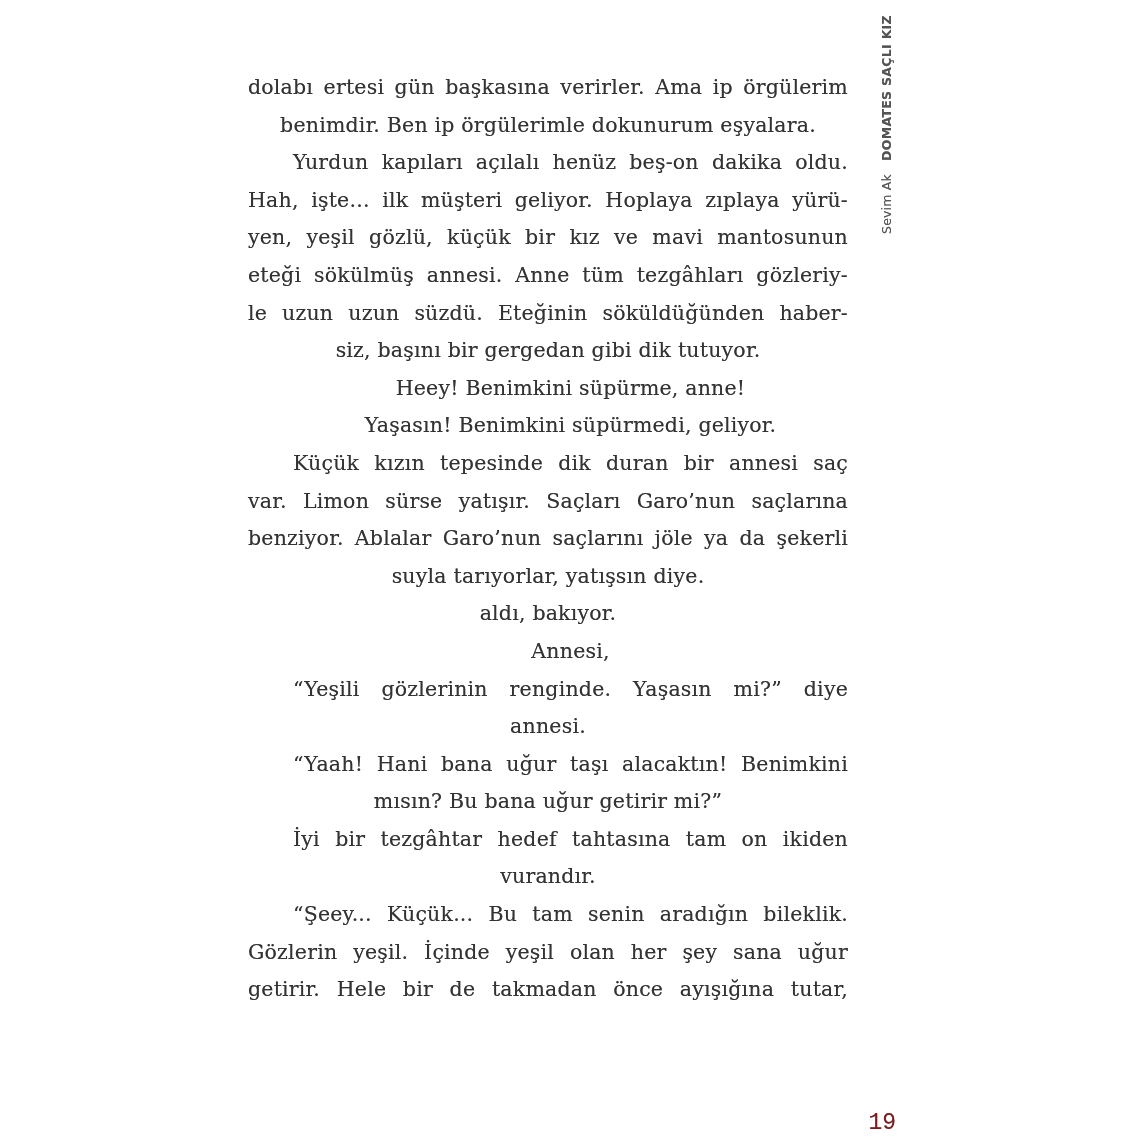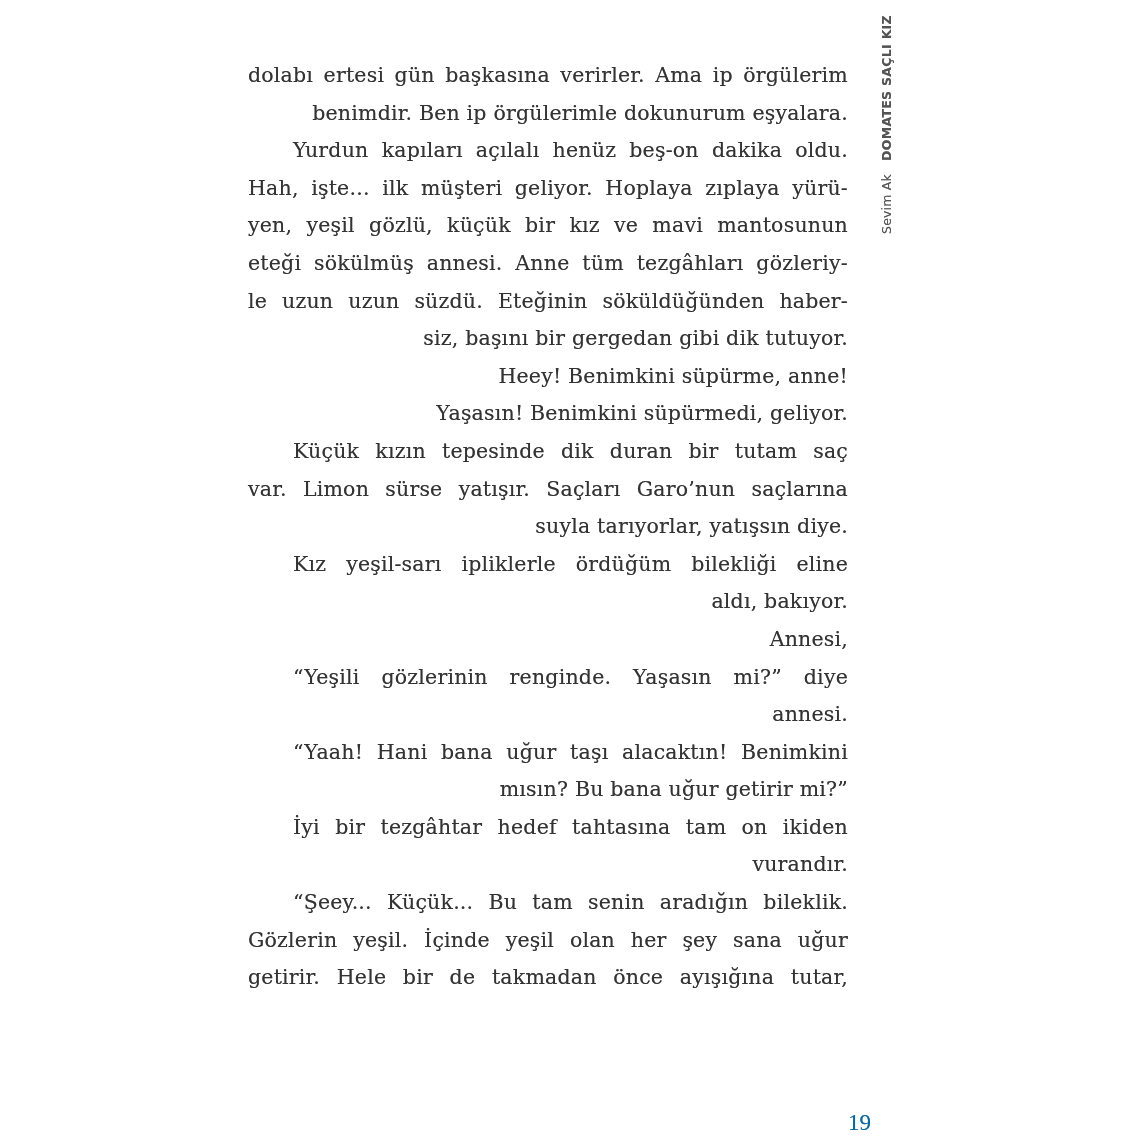--- a/index.html
+++ b/index.html
@@ -10,33 +10,33 @@
   }
   .page {
     position: relative;
     width: 1140px; height: 1140px;
     background: #ffffff;
     overflow: hidden;
   }
   
   .body-text {
     position: absolute;
-    left: 248px; top: 57px; width: 600px;
+    left: 248px; top: 69px; width: 600px;
     font-size: 20.5px;
     line-height: 37.6px;
     color: #333333;
     letter-spacing: 0.2px;
     text-shadow: 0 0 0.6px rgba(45,45,45,0.55); 
   }
   .line {
     text-align: justify;
     text-align-last: justify;
   }
   .line.end {
-    text-align: right;
+    text-align: center;
     text-align-last: auto;
   }
   .line.indent {
     text-indent: 45px;
   }
   
   .running-header {
     position: absolute;
     left: 872px; top: 6px;
     width: 22px; height: 228px;
@@ -52,47 +52,47 @@
     color: #545454;
     letter-spacing: 0.2px;
     text-shadow: 0 0 0.5px rgba(70,70,70,0.5);
   }
   .running-header .author { margin-right: 13px; }
   .running-header .title  { font-weight: bold; letter-spacing: 0.3px; }
   
   .page-number {
     position: absolute;
     left: 848px; top: 1110px; width: 48px;
-    text-align: left;
+    text-align: right;
     font-size: 23px;
-    color: #0369a1;
-    font-family: Liberation Serif, serif;
+    color: #7f1d1d;
+    font-family: Liberation Mono, monospace;
     text-shadow: 0 0 0.6px rgba(45,45,45,0.5);
   }
 </style>
 </head>
 <body>
 
 <div class="page">
 
   <div class="body-text">
       <div class="line">dolabı ertesi gün başkasına verirler. Ama ip örgülerim</div>
       <div class="line end">benimdir. Ben ip örgülerimle dokunurum eşyalara.</div>
       <div class="line indent">Yurdun kapıları açılalı henüz beş-on dakika oldu.</div>
       <div class="line">Hah, işte... ilk müşteri geliyor. Hoplaya zıplaya yürü-</div>
       <div class="line">yen, yeşil gözlü, küçük bir kız ve mavi mantosunun</div>
       <div class="line">eteği sökülmüş annesi. Anne tüm tezgâhları gözleriy-</div>
       <div class="line">le uzun uzun süzdü. Eteğinin söküldüğünden haber-</div>
       <div class="line end">siz, başını bir gergedan gibi dik tutuyor.</div>
       <div class="line indent end">Heey! Benimkini süpürme, anne!</div>
       <div class="line indent end">Yaşasın! Benimkini süpürmedi, geliyor.</div>
-      <div class="line indent">Küçük kızın tepesinde dik duran bir tutam saç</div>
+      <div class="line indent">Küçük kızın tepesinde dik duran bir annesi saç</div>
       <div class="line">var. Limon sürse yatışır. Saçları Garo’nun saçlarına</div>
+      <div class="line">benziyor. Ablalar Garo’nun saçlarını jöle ya da şekerli</div>
       <div class="line end">suyla tarıyorlar, yatışsın diye.</div>
-      <div class="line indent">Kız yeşil-sarı ipliklerle ördüğüm bilekliği eline</div>
       <div class="line end">aldı, bakıyor.</div>
       <div class="line indent end">Annesi,</div>
       <div class="line indent">“Yeşili gözlerinin renginde. Yaşasın mi?” diye</div>
       <div class="line end">annesi.</div>
       <div class="line indent">“Yaah! Hani bana uğur taşı alacaktın! Benimkini</div>
       <div class="line end">mısın? Bu bana uğur getirir mi?”</div>
       <div class="line indent">İyi bir tezgâhtar hedef tahtasına tam on ikiden</div>
       <div class="line end">vurandır.</div>
       <div class="line indent">“Şeey... Küçük... Bu tam senin aradığın bileklik.</div>
       <div class="line">Gözlerin yeşil. İçinde yeşil olan her şey sana uğur</div>

